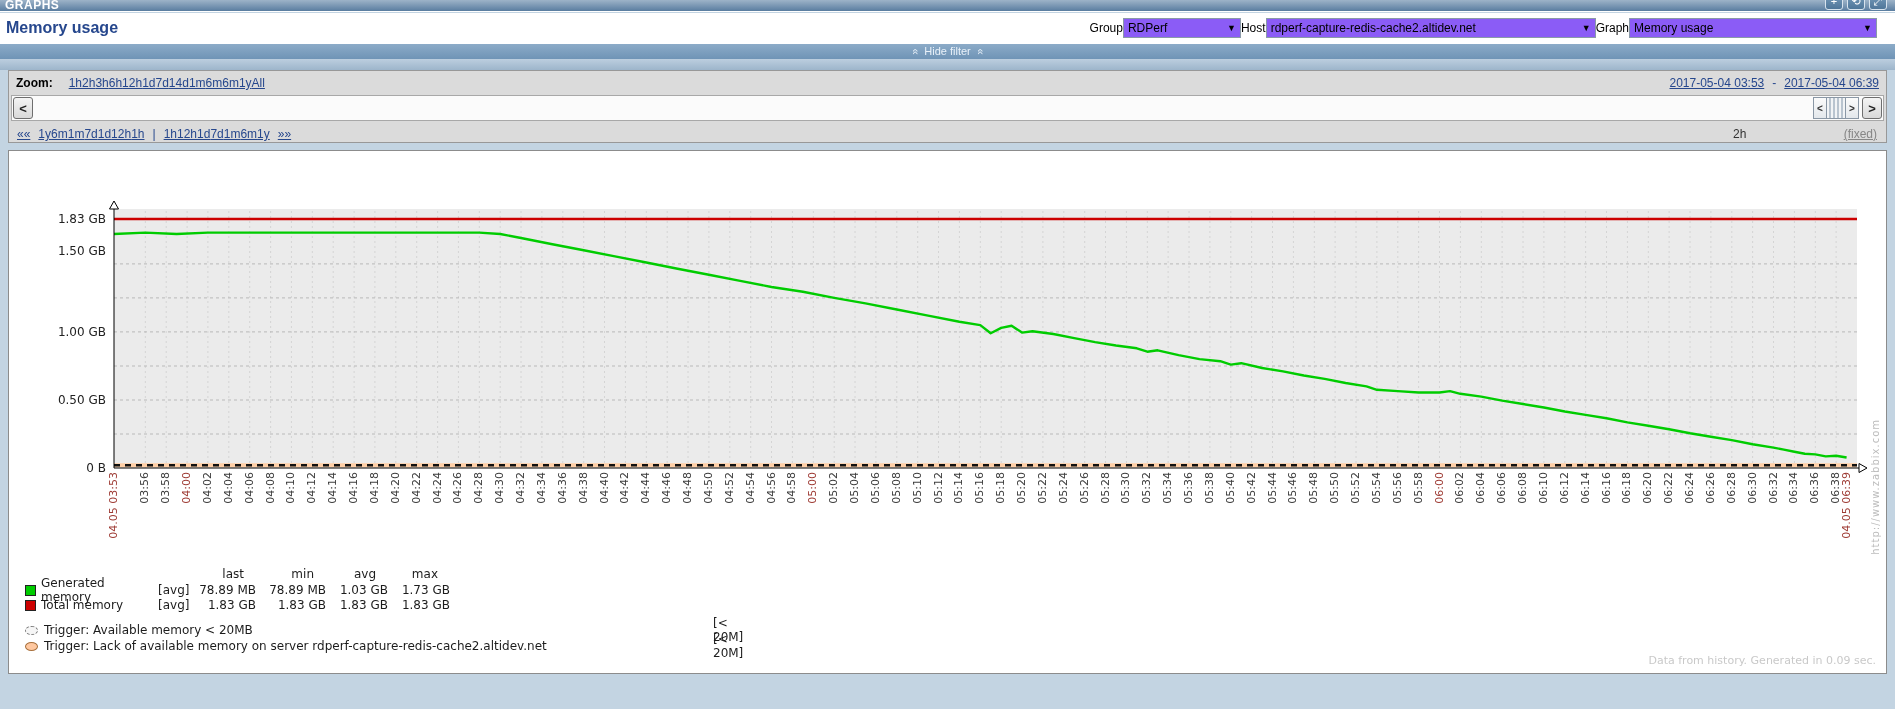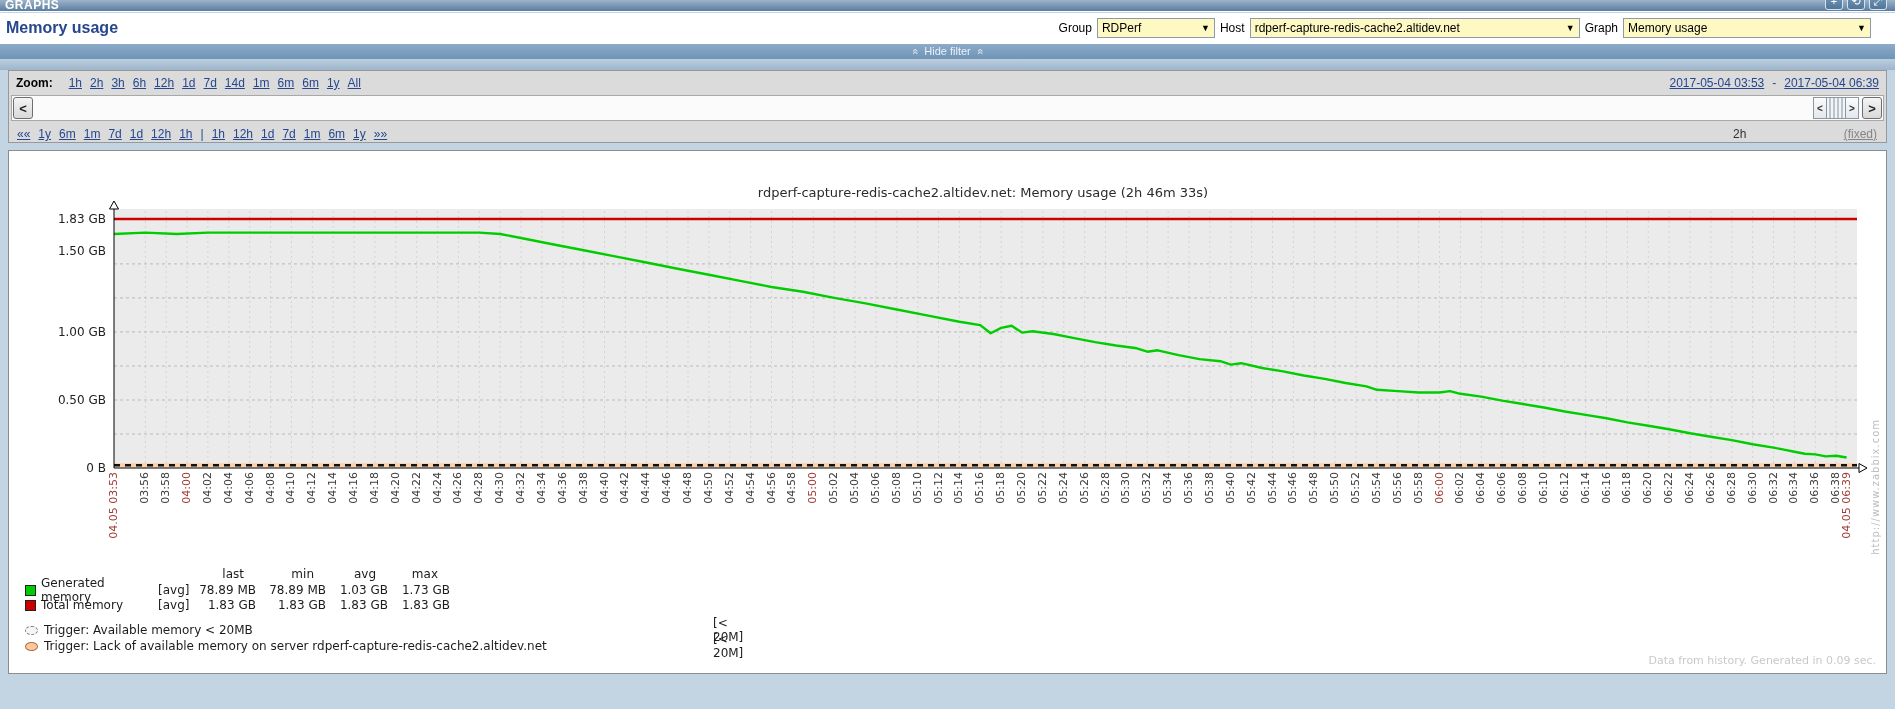--- a/index.html
+++ b/index.html
@@ -13,41 +13,41 @@
   .topbar-title { position:absolute; left:5px; top:-2px; color:#fff; font-weight:bold;
                   font-size:12px; letter-spacing:.5px; }
   .topbar-icons { position:absolute; right:8px; top:-8px; display:flex; gap:4px; }
   .tb-icon { width:18px; height:18px; background:linear-gradient(#7ba0c0,#4f7699);
              border:1px solid #d7e3ee; border-radius:3px; color:#fff; font-size:11px;
              display:flex; align-items:center; justify-content:center; cursor:pointer; }
 
   
   .header-row { position:absolute; left:0; top:13px; width:1895px; height:31px; background:#fff; }
   .page-title { position:absolute; left:6px; top:6px; font-size:16px; font-weight:bold; color:#26478d; }
-  .header-controls { position:absolute; right:24px; top:5px; display:flex; align-items:center; gap:5px; font-size:12px; color:#000; }
-  .sel { background:#fef9c3; border:1px solid #8a9aa8; height:20px; display:flex; align-items:center;
+  .header-controls { position:absolute; right:18px; top:5px; display:flex; align-items:center; font-size:12px; color:#000; }
+  .sel { background:#8b5cf6; border:1px solid #8a9aa8; height:20px; display:flex; align-items:center;
          padding:0 4px; font-size:12px; cursor:pointer; justify-content:space-between; }
   .sel .arrow { font-size:9px; color:#000; margin-left:8px; }
   .sel-group { width:118px; } .sel-host { width:330px; } .sel-graph { width:248px; }
 
   
   .filterbar { position:absolute; left:0; top:44px; width:1895px; height:15px;
                background:linear-gradient(#8fack 0,#7d9fbe); background:linear-gradient(#8cabc8,#6f94b6);
                text-align:center; color:#e9f1f9; font-size:11px; line-height:15px; cursor:pointer; }
   .filterbar .chev { display:inline-block; transform:rotate(90deg); font-size:11px; margin:0 6px; }
   .filterbar-sub { position:absolute; left:0; top:59px; width:1895px; height:11px;
                    background:linear-gradient(#bccedf,#9db5cb); }
 
   
   .filter-panel { position:absolute; left:8px; top:70px; width:1879px; height:73px;
                   background:#dbdbdb; border:1px solid #989898; }
   .zoom-row { position:absolute; left:7px; right:7px; top:3px; height:18px; display:flex;
               align-items:center; font-size:12px; }
   .zoom-label { font-weight:bold; color:#000; margin-right:16px; }
-  .zoom-links { display:flex; gap:8px; }
+  .zoom-links { display:flex; }
   .lnk { color:#26478d; text-decoration:underline; }
   .spacer { flex:1; }
   .date-sep { margin:0 8px; color:#26478d; }
   
   .scroll-row { position:absolute; left:2px; right:2px; top:24px; height:26px;
                 background:#fbfbfb; border:1px solid #a8a8a8; }
   .sb-btn { position:absolute; top:1px; width:20px; height:22px; background:linear-gradient(#f4f4f4,#d9d9d9);
             border:1px solid #6e6e6e; border-radius:3px; font-weight:bold; font-size:13px; color:#222;
             display:flex; align-items:center; justify-content:center; cursor:pointer; }
   .sb-left { left:1px; } .sb-right { right:1px; }
@@ -178,21 +178,20 @@
         <a class="lnk">6m</a>
         <a class="lnk">1y</a>
       </span>
     <a class="lnk">»»</a>
     <span class="period">2h</span>
     <a class="fixed-link">(fixed)</a>
   </div>
 </div>
 
 <div class="chart-box">
-  <div class="graph-title">rdperf-capture-redis-cache2.altidev.net: Memory usage (2h 46m 33s)</div>
   <div class="plot-svg" id="plot"><svg width="1760" height="278" xmlns="http://www.w3.org/2000/svg">
         <rect x="5" y="8" width="1743" height="259" fill="#ebebeb"></rect>
         <line x1="36.3" y1="10" x2="36.3" y2="267" stroke="#d4d4d4" stroke-width="1" stroke-dasharray="2,3"></line>
         <line x1="57.2" y1="10" x2="57.2" y2="267" stroke="#d4d4d4" stroke-width="1" stroke-dasharray="2,3"></line>
         <line x1="78.1" y1="10" x2="78.1" y2="267" stroke="#d4d4d4" stroke-width="1" stroke-dasharray="2,3"></line>
         <line x1="98.9" y1="10" x2="98.9" y2="267" stroke="#d4d4d4" stroke-width="1" stroke-dasharray="2,3"></line>
         <line x1="119.8" y1="10" x2="119.8" y2="267" stroke="#d4d4d4" stroke-width="1" stroke-dasharray="2,3"></line>
         <line x1="140.7" y1="10" x2="140.7" y2="267" stroke="#d4d4d4" stroke-width="1" stroke-dasharray="2,3"></line>
         <line x1="161.6" y1="10" x2="161.6" y2="267" stroke="#d4d4d4" stroke-width="1" stroke-dasharray="2,3"></line>
         <line x1="182.4" y1="10" x2="182.4" y2="267" stroke="#d4d4d4" stroke-width="1" stroke-dasharray="2,3"></line>

